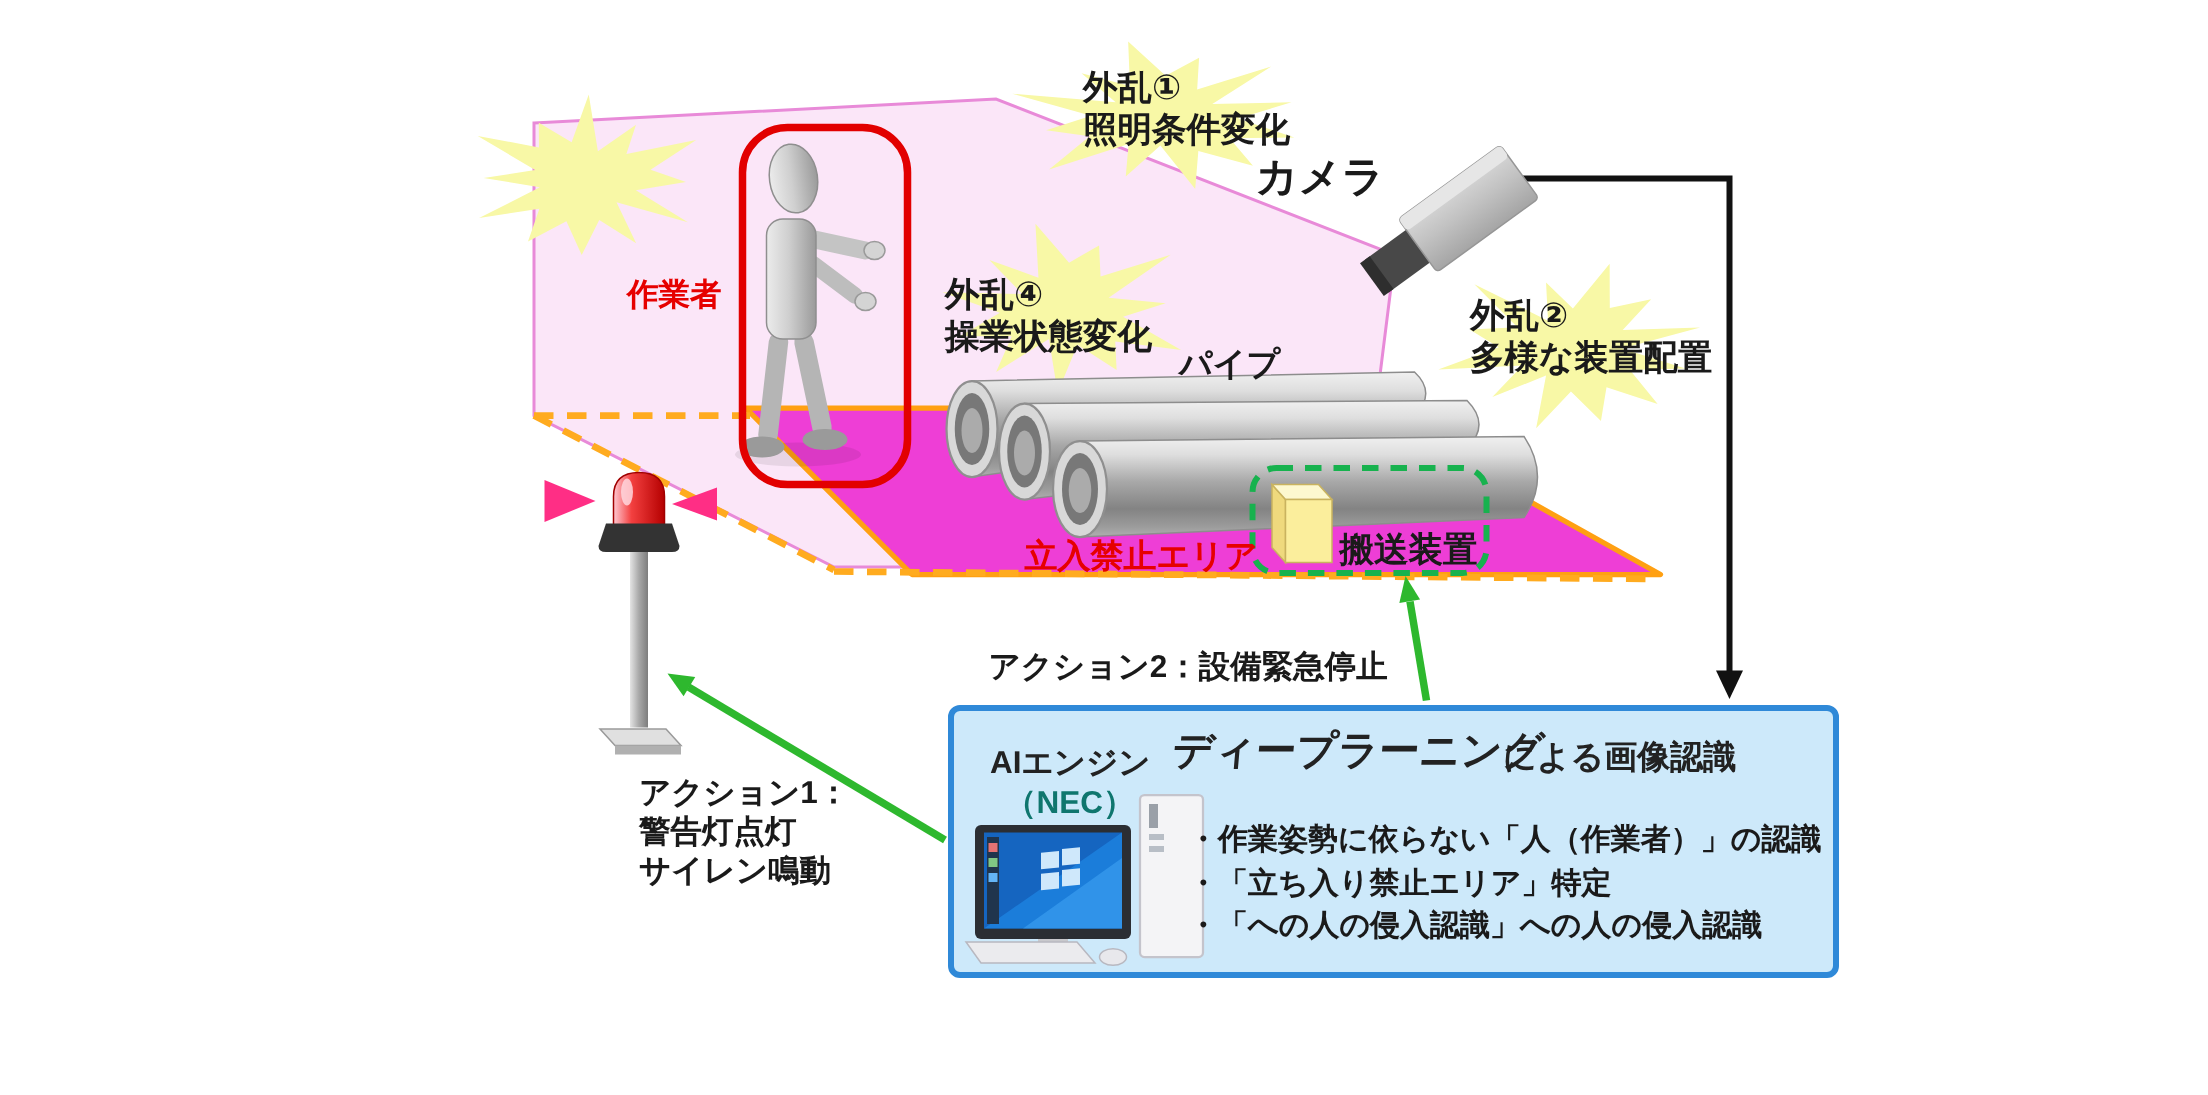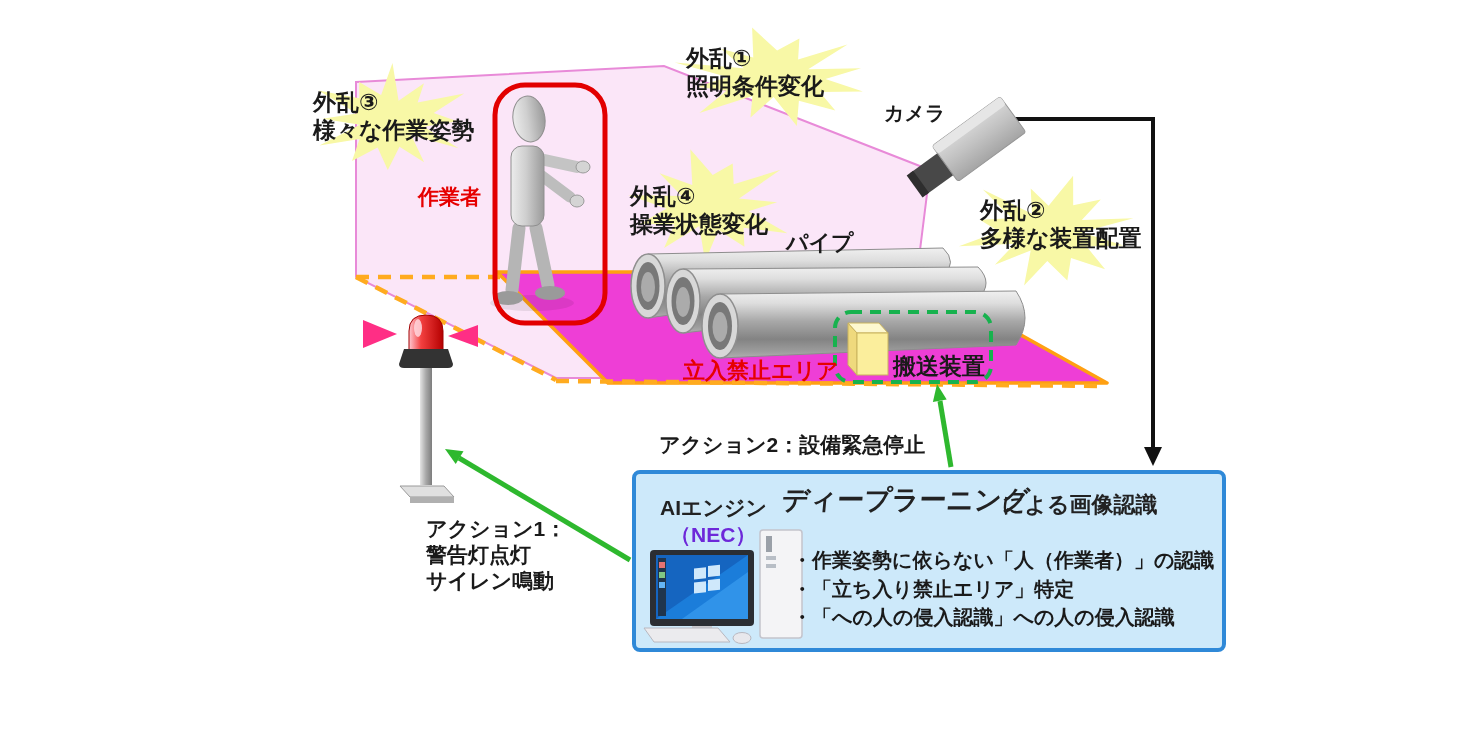--- a/index.html
+++ b/index.html
@@ -11,21 +11,21 @@
   .scene-svg{position:absolute;left:0;top:0;z-index:1;}
   .lbl{position:absolute;z-index:5;font-weight:bold;color:#1a1a1a;white-space:nowrap;line-height:1.22;}
   .lbl.red{color:#e60000;}
   .two-line div{white-space:nowrap;}
   
   .ai-box{
     position:absolute;z-index:4;left:632px;top:470px;width:586px;height:174px;
     background:#cde9fa;border:4px solid #2f89d8;border-radius:8px;
   }
   .ai-box .t-engine{position:absolute;left:24px;top:20px;font-size:21px;font-weight:bold;color:#222;}
-  .ai-box .t-sub{position:absolute;left:34px;top:47px;font-size:21px;font-weight:bold;color:#6d28d9;}
+  .ai-box .t-sub{position:absolute;left:34px;top:47px;font-size:21px;font-weight:bold;color:#0f766e;}
   .ai-box .t-method{position:absolute;left:146px;top:8px;font-size:27px;font-weight:bold;color:#222;transform:skewX(-5deg);}
   .ai-box .t-suffix{position:absolute;left:366px;top:16px;font-size:22px;font-weight:bold;color:#222;}
   .ai-box .bullets{position:absolute;left:156px;top:72px;font-size:20px;font-weight:bold;color:#1a1a1a;line-height:28.5px;white-space:nowrap;}
   .pc-svg{position:absolute;left:6px;top:50px;}
 </style>
 </head>
 <body>
 
 <div class="stage">
 
@@ -142,38 +142,34 @@
     </g>
 
     <g stroke="#2eb82e" fill="#2eb82e">
       <line x1="630" y1="560" x2="459" y2="458" stroke-width="5"></line>
       <polygon points="445,449 463.5,451.3 455.7,464.1" stroke="none"></polygon>
       <line x1="951" y1="467" x2="940" y2="401" stroke-width="5"></line>
       <polygon points="937,384 946.7,399.6 932.9,402" stroke="none"></polygon>
     </g>
   </svg>
 
-  <div class="lbl two-line" style="left:686px;top:44px;font-size:23px;">
+  <div class="lbl two-line" style="left:722px;top:44px;font-size:23px;">
     <div>外乱①</div>
     <div>照明条件変化</div>
   </div>
   <div class="lbl two-line" style="left:980px;top:196px;font-size:23px;">
     <div>外乱②</div>
     <div>多様な装置配置</div>
   </div>
-  <div class="lbl two-line" style="left:313px;top:88px;font-size:23px;">
-    <div>外乱③</div>
-    <div>様々な作業姿勢</div>
-  </div>
   <div class="lbl two-line" style="left:630px;top:182px;font-size:23px;">
     <div>外乱④</div>
     <div>操業状態変化</div>
   </div>
 
-  <div class="lbl" style="left:884px;top:101px;font-size:20px;">カメラ</div>
+  <div class="lbl" style="left:837px;top:101px;font-size:28px;">カメラ</div>
   <div class="lbl red" style="left:418px;top:184px;font-size:21px;">作業者</div>
   <div class="lbl" style="left:786px;top:230px;font-size:22px;">パイプ</div>
   <div class="lbl red" style="left:683px;top:358px;font-size:22px;text-align:center;">立入禁止エリア</div>
   <div class="lbl" style="left:893px;top:352px;font-size:23px;">搬送装置</div>
   <div class="lbl" style="left:659px;top:391px;font-size:21px;margin-top:41px;">アクション2：設備緊急停止</div>
 
   <div class="lbl two-line" style="left:426px;top:516px;font-size:21px;line-height:26px;">
     <div>アクション1：</div>
     <div>警告灯点灯</div>
     <div>サイレン鳴動</div>

